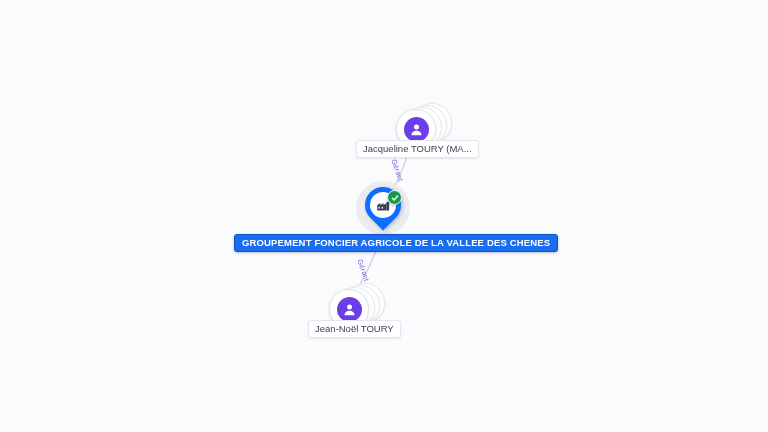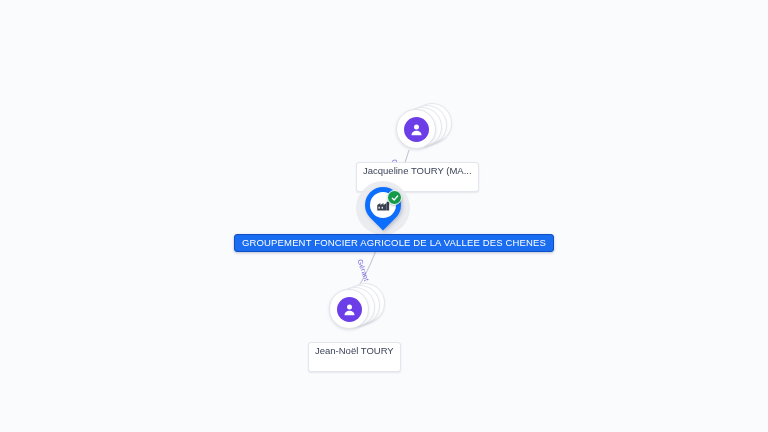--- a/index.html
+++ b/index.html
@@ -96,27 +96,26 @@
     justify-content: center;
   }
   .avatar-disc svg { display: block; }
 
   
   .node-label-pill {
     position: absolute;
     background: #ffffff;
     border: 1px solid #e3e6ec;
     border-radius: 3px;
-    padding: 2px 6px 15px 6px;
+    padding: 2px 6px 3px 6px;
     font-size: 9.5px;
     color: #3b4358;
     white-space: nowrap;
     box-shadow: 0 1px 2px rgba(40,50,80,0.10);
     font-family: "Liberation Sans", sans-serif;
-    margin-top: 22px;
   }
 
   
   #company-node {
     position: absolute;
     left: 356px;
     top: 181px;
     width: 58px;
     height: 62px;
   }
@@ -173,21 +172,21 @@
   
   #company-label-bar {
     position: absolute;
     left: 234px;
     top: 234px;
     background: #1a6cf0;
     border: 1px solid #0f4fc4;
     border-radius: 3px;
     padding: 2px 7px 3px 7px;
     font-size: 9.5px;
-    font-weight: normal;
+    font-weight: bold;
     letter-spacing: 0.15px;
     color: #ffffff;
     white-space: nowrap;
     box-shadow: 0 1px 3px rgba(20,50,120,0.28);
     font-family: "Liberation Sans", sans-serif;
   }
 </style>
 </head>
 <body>
 

